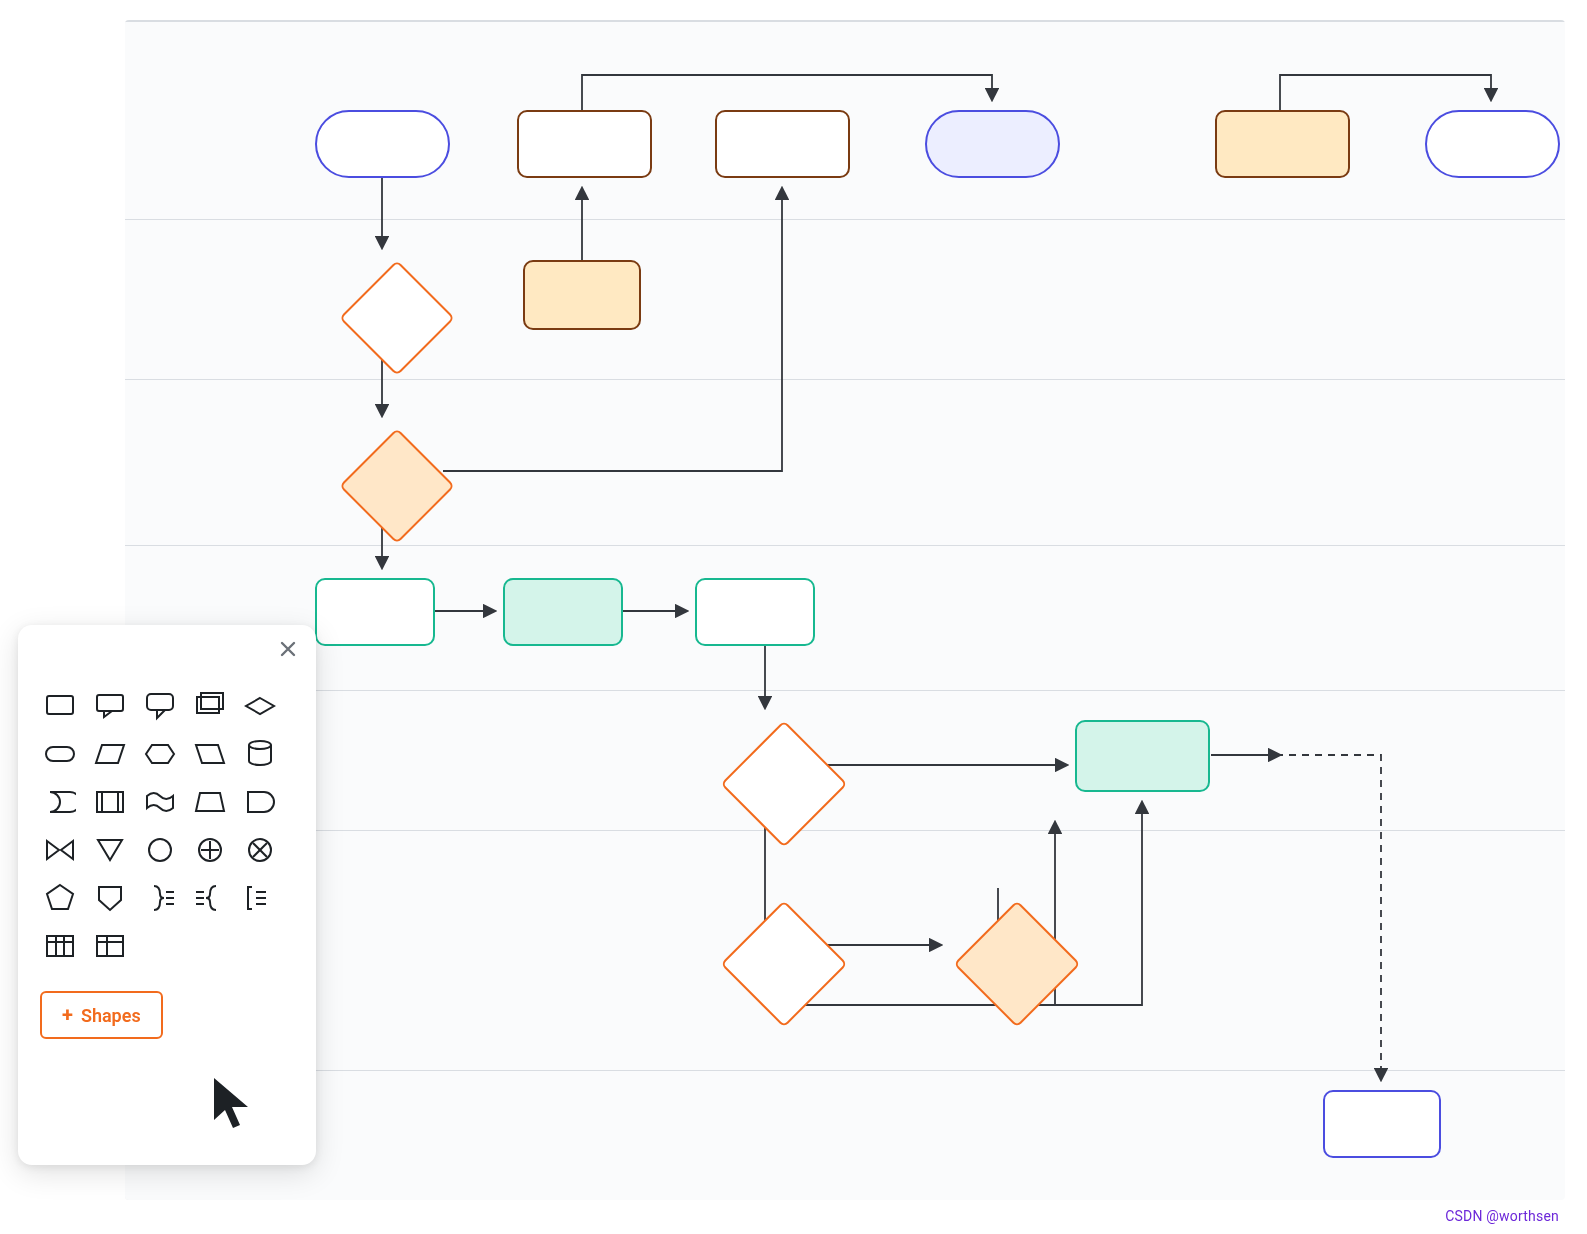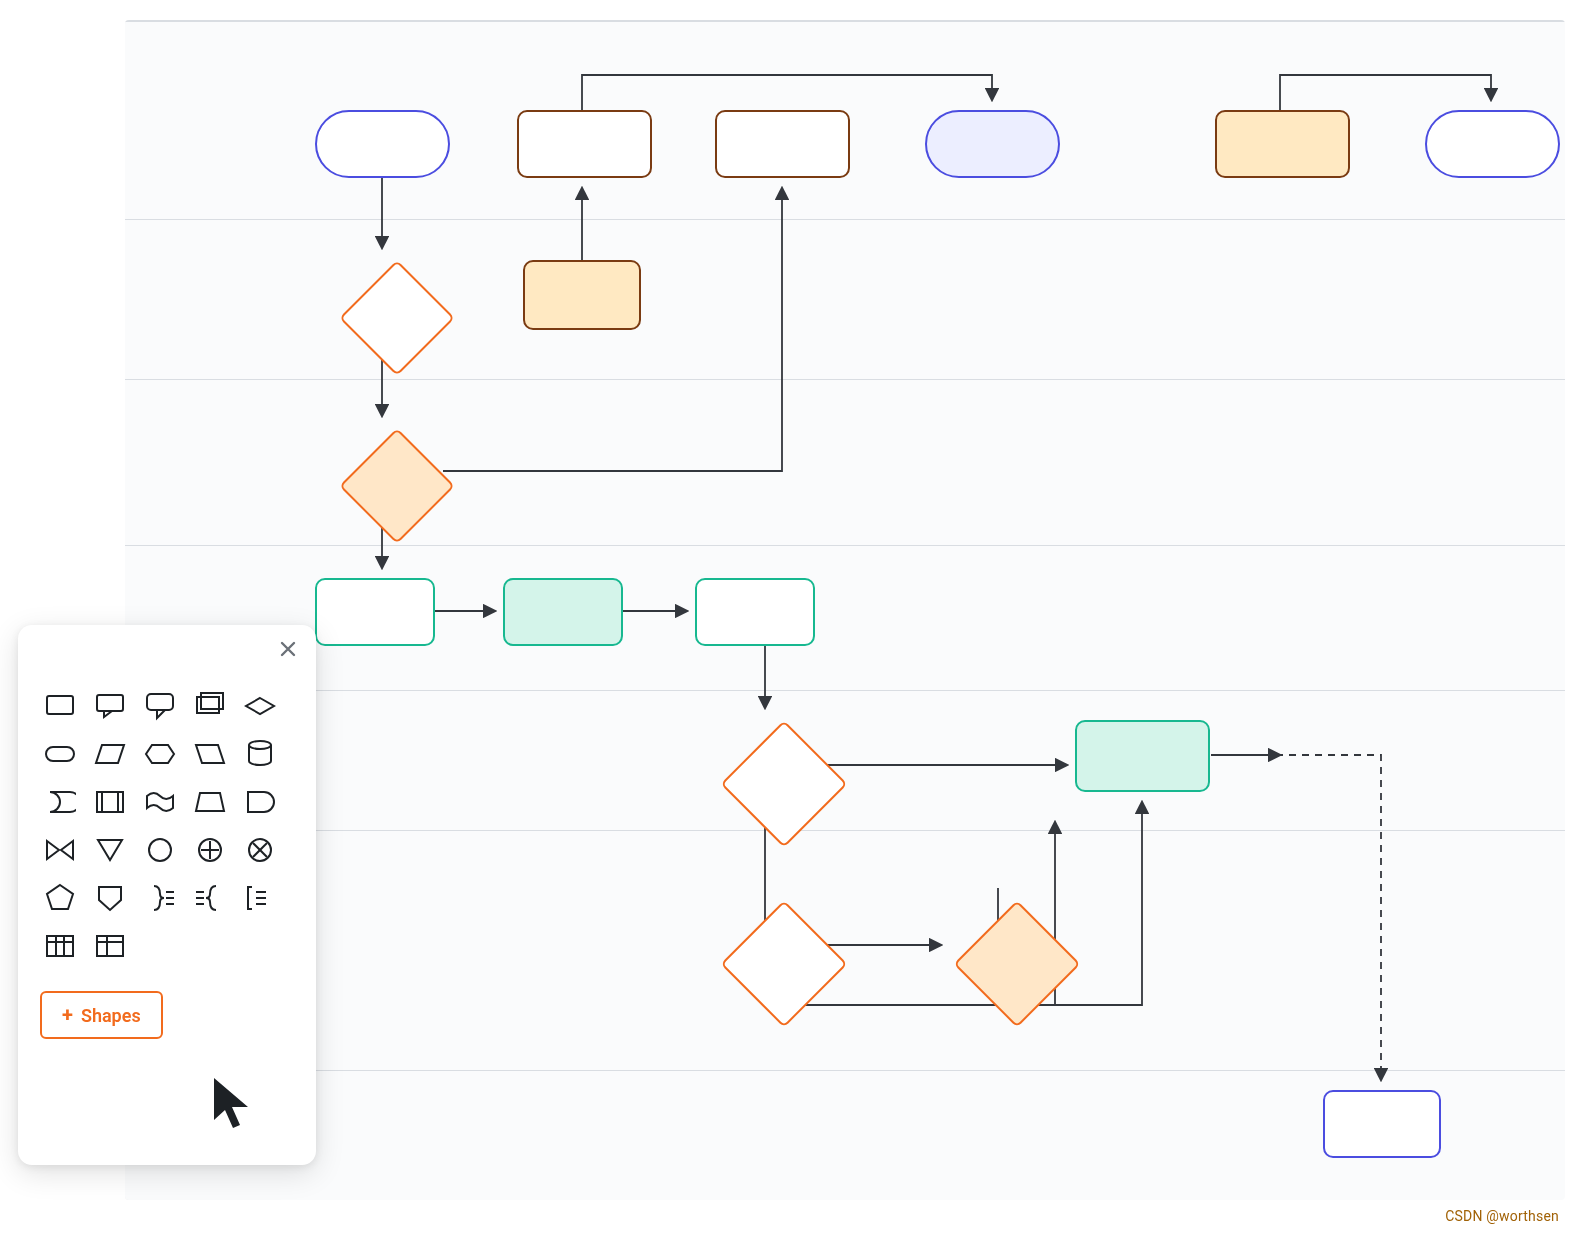--- a/index.html
+++ b/index.html
@@ -35,21 +35,21 @@
   .shapes-panel { position: absolute; left: 18px; top: 625px; width: 298px; height: 540px; background: #fff; border-radius: 14px; box-shadow: 0 8px 30px rgba(0,0,0,0.12), 0 2px 8px rgba(0,0,0,0.08); padding: 22px 18px 22px 22px; }
   .shapes-close { position: absolute; right: 18px; top: 14px; cursor: pointer; color: #6b7178; }
   .shape-grid { display: grid; grid-template-columns: repeat(5, 40px); gap: 14px 10px; margin-top: 42px; }
   .shape-cell { width: 40px; height: 34px; display: flex; align-items: center; justify-content: center; cursor: pointer; }
   .shape-cell svg { stroke: #1d2125; stroke-width: 2; fill: none; }
   .shapes-btn { margin-top: 28px; display: inline-flex; align-items: center; gap: 8px; border: 2px solid #f26b1d; color: #f26b1d; padding: 10px 20px; border-radius: 6px; font-weight: 600; cursor: pointer; font-size: 18px; }
   .shapes-btn .plus { font-size: 20px; font-weight: 700; }
 
   .cursor { position: absolute; pointer-events: none; }
 
-  .watermark { position: absolute; right: 28px; bottom: 10px; color: #a16207; font-size: 14px; letter-spacing: 0.2px; }
+  .watermark { position: absolute; right: 28px; bottom: 10px; color: #6d28d9; font-size: 14px; letter-spacing: 0.2px; }
 </style>
 </head>
 <body>
 
 <div class="diagram-wrap">
 
   <div class="vscrollbar">
     <div class="thumb"></div>
   </div>
 

